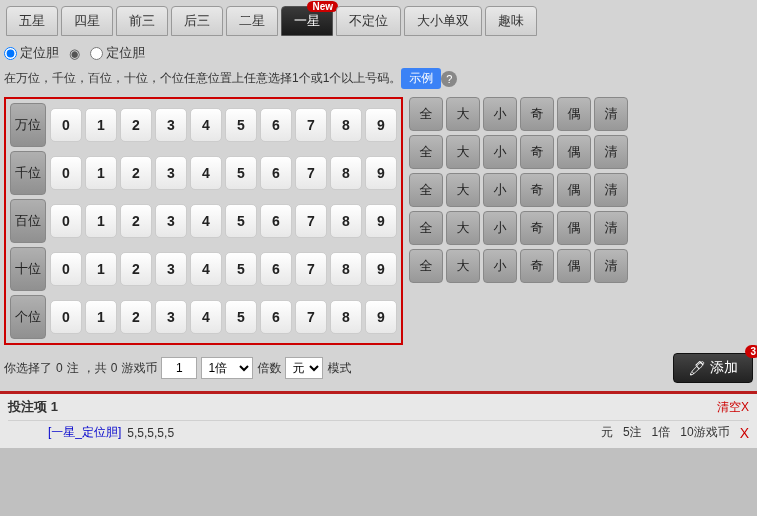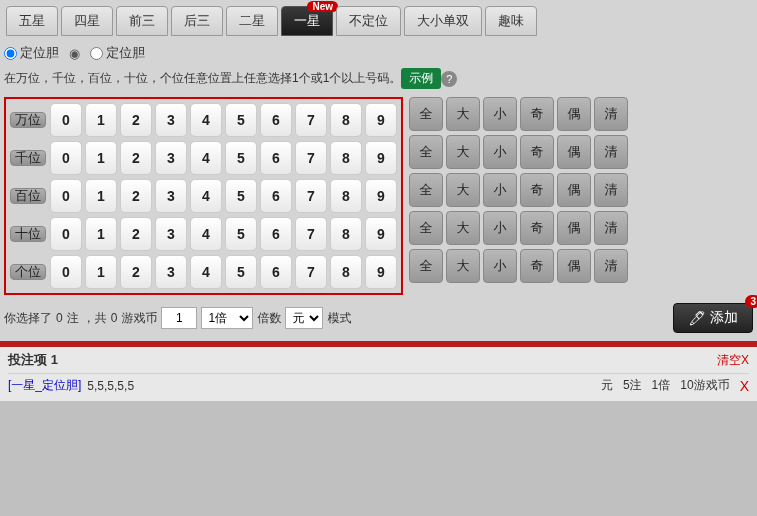--- a/index.html
+++ b/index.html
@@ -81,21 +81,21 @@
     
     .desc-text {
       font-size: 12px;
       color: #333;
       margin-bottom: 8px;
       display: flex;
       align-items: center;
     }
 
     .example-btn {
-      background: #15803d;
+      background: #3b82f6;
       color: white;
       border: none;
       padding: 2px 8px;
       border-radius: 3px;
       font-size: 12px;
       cursor: pointer;
     }
 
     .help-icon {
       width: 16px;
@@ -128,21 +128,21 @@
       align-items: center;
       margin-bottom: 4px;
     }
 
     .pos-row:last-child {
       margin-bottom: 0;
     }
 
     .pos-label {
       width: 36px;
-      height: 16px;
+      height: 44px;
       background: linear-gradient(to bottom, #b0b0b0, #909090);
       border: 1px solid #888;
       border-radius: 4px;
       display: flex;
       align-items: center;
       justify-content: center;
       font-size: 13px;
       color: #222;
       margin-right: 4px;
       cursor: pointer;
@@ -251,21 +251,21 @@
     }
 
     .add-btn-wrap {
       position: relative;
       margin-left: auto;
     }
 
     
     .bet-list-section {
       background: #e8e8e8;
-      border-top: 6px solid #b91c1c;
+      border-top: 3px solid #b91c1c;
       padding: 4px 8px;
     }
 
     .bet-list-header {
       display: flex;
       justify-content: space-between;
       align-items: center;
       margin-bottom: 4px;
     }
 
@@ -288,20 +288,21 @@
       align-items: center;
       font-size: 12px;
       color: #333;
       padding: 3px 0;
       border-top: 1px solid #d0d0d0;
     }
 
     .bet-tag {
       color: #0000cc;
       margin-right: 6px;
+      margin-left: 40px;
     }
 
     .bet-numbers {
       flex: 1;
       color: #333;
     }
 
     .bet-meta {
       display: flex;
       gap: 10px;

